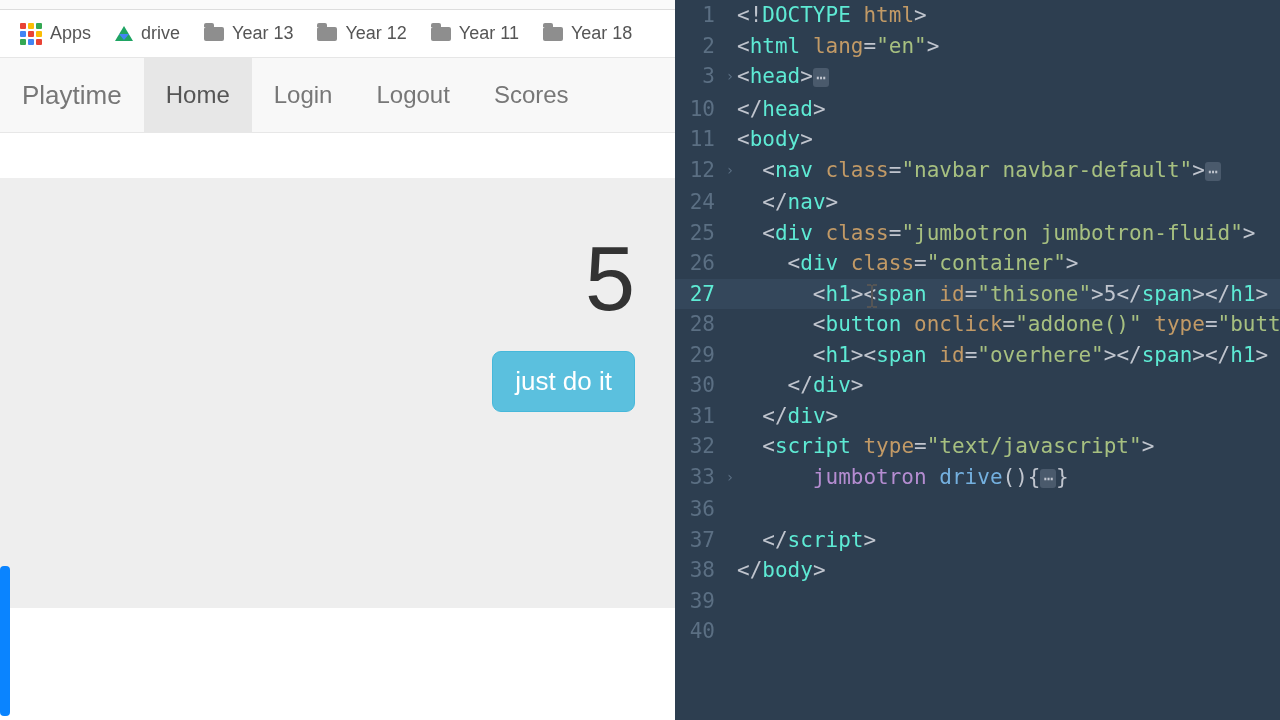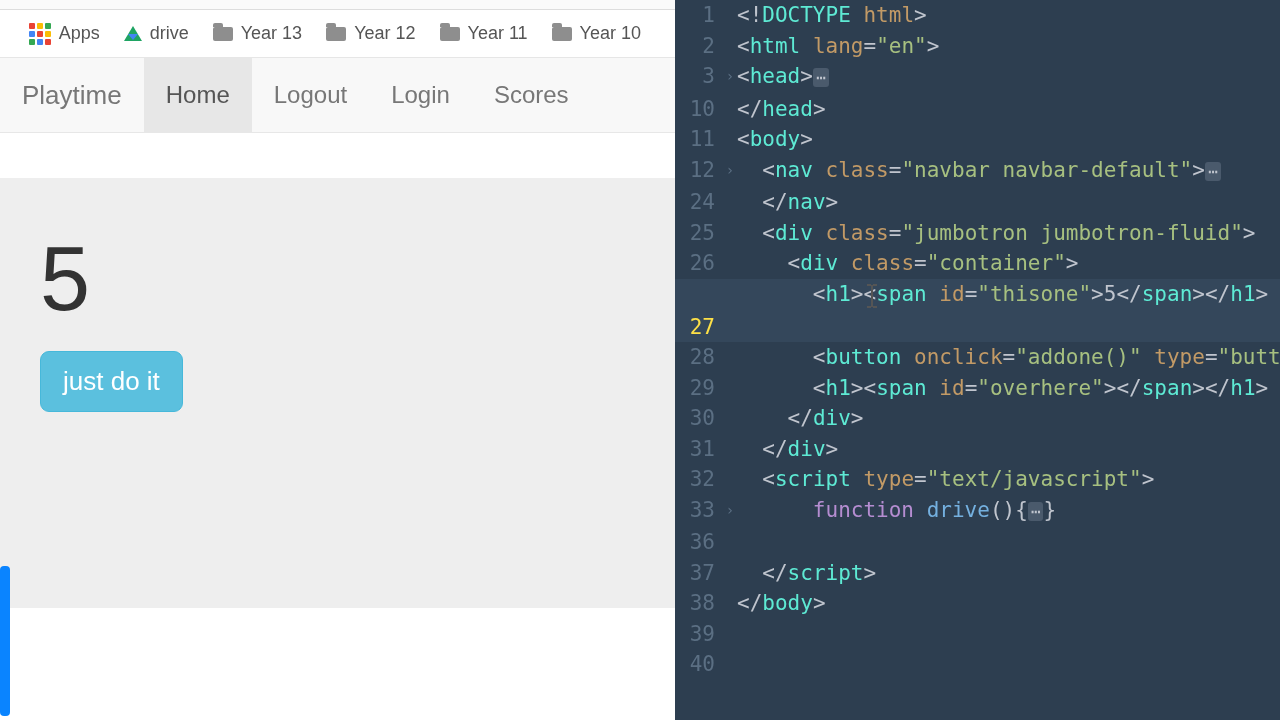--- a/index.html
+++ b/index.html
@@ -27,25 +27,24 @@
     height: 10px;
     background: #fafafa;
     border-bottom: 1px solid #ddd;
   }
   .bookmarks {
     height: 48px;
     background: #ffffff;
     display: flex;
     align-items: center;
     gap: 24px;
-    padding: 0 34px;
+    padding: 0 20px;
     border-bottom: 1px solid #e6e6e6;
     color: #5a5a5a;
     font-size: 18px;
-    justify-content: flex-end;
   }
   .bm-item {
     display: flex; align-items: center; gap: 8px;
     white-space: nowrap;
     color: #555;
   }
   .apps-icon {
     display: grid;
     grid-template-columns: repeat(3, 6px);
     grid-template-rows: repeat(3, 6px);
@@ -84,20 +83,21 @@
   }
   .folder-icon::before {
     content:""; position:absolute; top:-4px; left:0;
     width:10px; height:4px; background:#8e8e8e; border-radius:2px 2px 0 0;
   }
 
   .page-body {
     flex: 1;
     background: #ffffff;
     position: relative;
+    text-align: right;
   }
   .navbar {
     height: 75px;
     background: #f8f8f8;
     border-bottom: 1px solid #e7e7e7;
     display: flex;
     align-items: center;
     font-size: 24px;
   }
   .brand {
@@ -172,21 +172,21 @@
   .fold {
     width: 14px;
     color: #5b6f83;
     flex-shrink: 0;
     text-align: center;
     font-size: 14px;
     user-select: none;
   }
   .code { flex: 1; overflow: hidden; }
   .code-line.current { background: #34475b; }
-  .code-line.current .gutter { color: #fde047; margin-top: 33px; }
+  .code-line.current .gutter { color: #5eead4; }
 
   
   .p   { color: #c0c5ce; }      
   .tag { color: #5eead4; }      
   .attr{ color: #c29a66; }      
   .str { color: #a7c080; }      
   .kw  { color: #b58dd1; }      
   .fn  { color: #74b0df; }
   .fold-ellip { background:#4a5a6c; color:#c0c5ce; border-radius:3px; padding:0 3px; font-size:16px;}
 
@@ -234,30 +234,30 @@
       <div class="bm-item">
         <span class="folder-icon"></span>
         <span>Year 12</span>
       </div>
       <div class="bm-item">
         <span class="folder-icon"></span>
         <span>Year 11</span>
       </div>
       <div class="bm-item">
         <span class="folder-icon"></span>
-        <span>Year 10</span>
+        <span>Year 18</span>
       </div>
     </div>
 
     <div class="page-body">
       <div class="navbar">
         <div class="brand">Playtime</div>
         <div class="nav-link active">Home</div>
+        <div class="nav-link">Login</div>
         <div class="nav-link">Logout</div>
-        <div class="nav-link">Login</div>
         <div class="nav-link">Scores</div>
       </div>
 
       <div class="jumbotron">
         <div class="counter">5</div>
         <div class="btn-info">just do it</div>
       </div>
 
       <div class="blue-sliver"></div>
     </div>
@@ -274,21 +274,21 @@
       <div class="code-line"><div class="gutter">25</div><div class="fold"></div><div class="code"><span>  </span><span class="p">&lt;</span><span class="tag">div</span><span class="p"> </span><span class="attr">class</span><span class="p">=</span><span class="str">"jumbotron jumbotron-fluid"</span><span class="p">&gt;</span></div></div>
       <div class="code-line"><div class="gutter">26</div><div class="fold"></div><div class="code"><span>    </span><span class="p">&lt;</span><span class="tag">div</span><span class="p"> </span><span class="attr">class</span><span class="p">=</span><span class="str">"container"</span><span class="p">&gt;</span></div></div>
       <div class="code-line current"><div class="gutter">27</div><div class="fold"></div><div class="code"><span>      </span><span class="p">&lt;</span><span class="tag">h1</span><span class="p">&gt;</span><span class="cursor-caret"><svg class="text-cursor" viewBox="0 0 18 26">
               <path d="M4 2 H8 M10 2 H14 M9 2 V24 M4 24 H8 M10 24 H14" stroke="#555" stroke-width="2" fill="none"></path>
             </svg></span><span class="p">&lt;</span><span class="tag">span</span><span class="p"> </span><span class="attr">id</span><span class="p">=</span><span class="str">"thisone"</span><span class="p">&gt;</span><span class="p">5</span><span class="p">&lt;/</span><span class="tag">span</span><span class="p">&gt;</span><span class="p">&lt;/</span><span class="tag">h1</span><span class="p">&gt;</span></div></div>
       <div class="code-line"><div class="gutter">28</div><div class="fold"></div><div class="code"><span>      </span><span class="p">&lt;</span><span class="tag">button</span><span class="p"> </span><span class="attr">onclick</span><span class="p">=</span><span class="str">"addone()"</span><span class="p"> </span><span class="attr">type</span><span class="p">=</span><span class="str">"butto</span></div></div>
       <div class="code-line"><div class="gutter">29</div><div class="fold"></div><div class="code"><span>      </span><span class="p">&lt;</span><span class="tag">h1</span><span class="p">&gt;</span><span class="p">&lt;</span><span class="tag">span</span><span class="p"> </span><span class="attr">id</span><span class="p">=</span><span class="str">"overhere"</span><span class="p">&gt;</span><span class="p">&lt;/</span><span class="tag">span</span><span class="p">&gt;</span><span class="p">&lt;/</span><span class="tag">h1</span><span class="p">&gt;</span></div></div>
       <div class="code-line"><div class="gutter">30</div><div class="fold"></div><div class="code"><span>    </span><span class="p">&lt;/</span><span class="tag">div</span><span class="p">&gt;</span></div></div>
       <div class="code-line"><div class="gutter">31</div><div class="fold"></div><div class="code"><span>  </span><span class="p">&lt;/</span><span class="tag">div</span><span class="p">&gt;</span></div></div>
       <div class="code-line"><div class="gutter">32</div><div class="fold"></div><div class="code"><span>  </span><span class="p">&lt;</span><span class="tag">script</span><span class="p"> </span><span class="attr">type</span><span class="p">=</span><span class="str">"text/javascript"</span><span class="p">&gt;</span></div></div>
-      <div class="code-line"><div class="gutter">33</div><div class="fold">›</div><div class="code"><span>      </span><span class="kw">function</span><span class="p"> </span><span class="fn">drive</span><span class="p">(){</span><span class="fold-ellip">⋯</span><span class="p">}</span></div></div>
+      <div class="code-line"><div class="gutter">33</div><div class="fold">›</div><div class="code"><span>      </span><span class="kw">jumbotron</span><span class="p"> </span><span class="fn">drive</span><span class="p">(){</span><span class="fold-ellip">⋯</span><span class="p">}</span></div></div>
       <div class="code-line"><div class="gutter">36</div><div class="fold"></div><div class="code"><span></span></div></div>
       <div class="code-line"><div class="gutter">37</div><div class="fold"></div><div class="code"><span>  </span><span class="p">&lt;/</span><span class="tag">script</span><span class="p">&gt;</span></div></div>
       <div class="code-line"><div class="gutter">38</div><div class="fold"></div><div class="code"><span></span><span class="p">&lt;/</span><span class="tag">body</span><span class="p">&gt;</span></div></div>
       <div class="code-line"><div class="gutter">39</div><div class="fold"></div></div>
       <div class="code-line"><div class="gutter">40</div><div class="fold"></div><div class="code"><span></span></div></div>
     </div>
 
 </div>
 
 </body></html>

